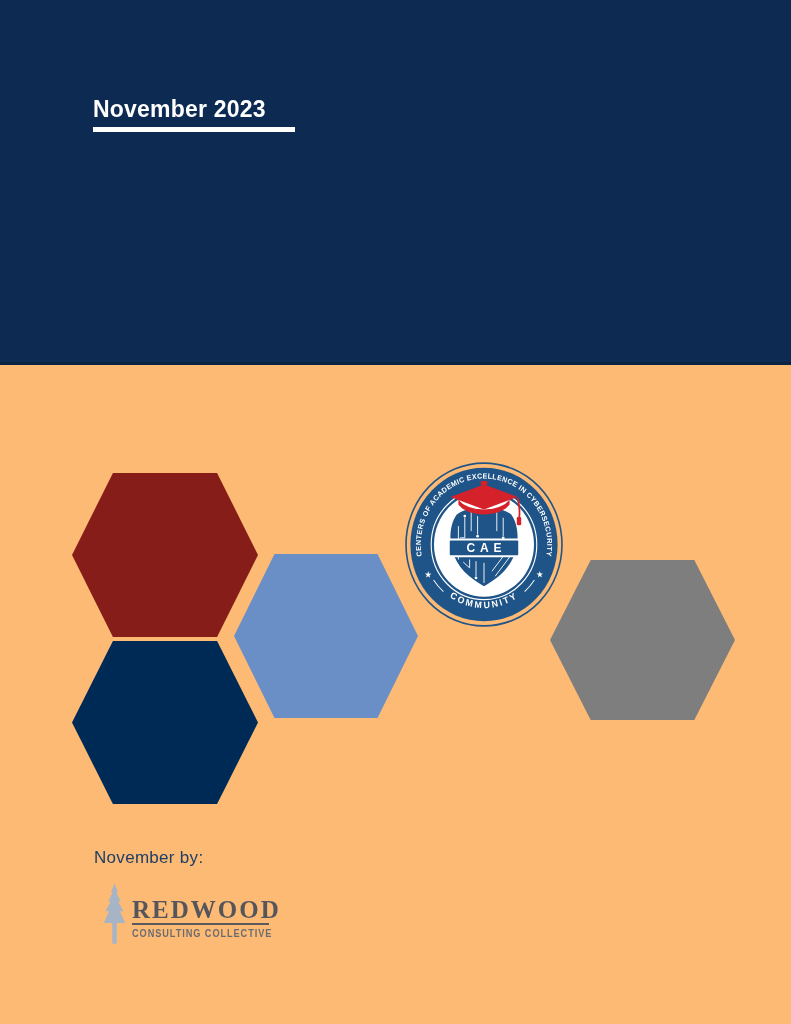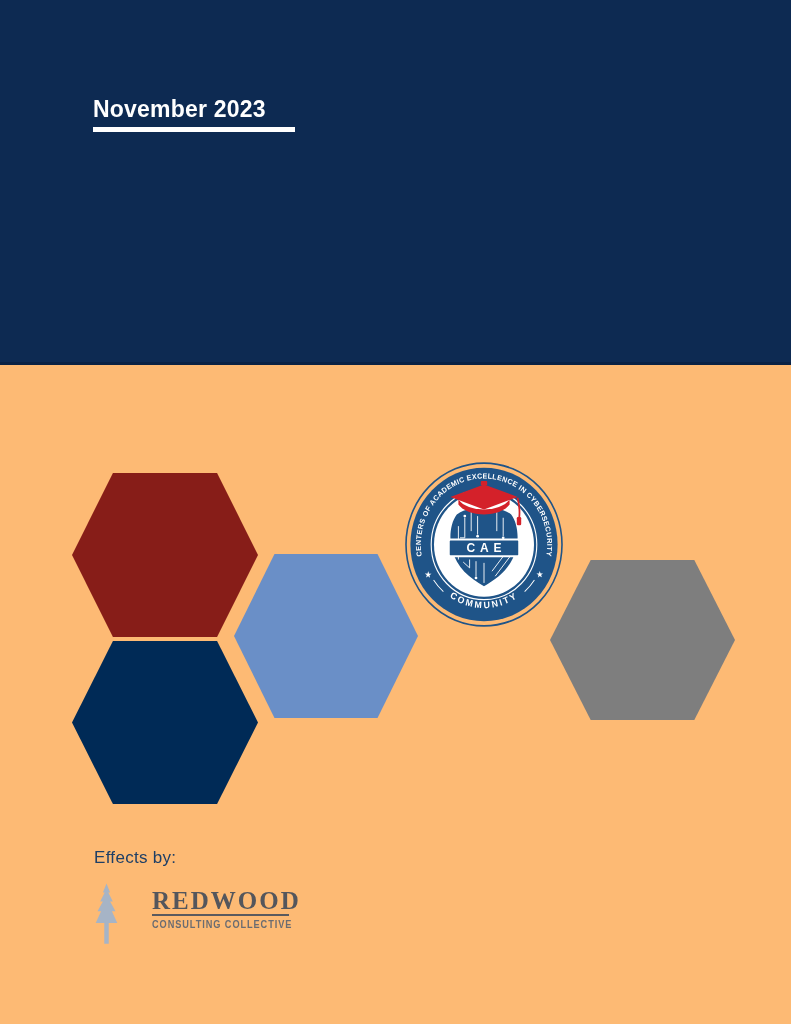--- a/index.html
+++ b/index.html
@@ -37,21 +37,21 @@
   .hex-blue{left:234px;top:554px;width:184px;height:164px;background:#6a8fc7;}
   .hex-gray{left:550px;top:560px;width:185px;height:160px;background:#7e7e7e;}
   .badge{position:absolute;left:404px;top:461px;width:160px;height:167px;}
   .badge svg{display:block;width:100%;height:100%;}
   .ring-text{fill:#ffffff;font-family:"Liberation Sans",sans-serif;font-weight:700;}
   
   .prepared-by{
     position:absolute;left:94px;top:848px;
     color:#1e3f66;font-size:17px;letter-spacing:.3px;
   }
-  .redwood{position:absolute;left:93px;top:881px;display:flex;align-items:flex-start;gap:28px;}
+  .redwood{position:absolute;left:101px;top:881px;display:flex;align-items:center;}
   .redwood-tree{width:27px;height:66px;flex:0 0 auto;}
   .redwood-text{margin-left:4px;margin-top:8px;width:140px;}
   .redwood-name{
     font-family:"Liberation Serif",serif;font-weight:700;
     font-size:25px;line-height:24px;letter-spacing:2px;color:#54565c;white-space:nowrap;
   }
   .redwood-rule{height:0;border-top:2px solid #5a5a5e;margin-top:1px;width:137px;}
   .redwood-tagline{
     margin-top:3px;font-size:10px;font-weight:700;letter-spacing:1px;color:#6b6c71;
     white-space:nowrap;transform:scaleX(.92);transform-origin:left top;
@@ -124,21 +124,21 @@
       <polygon points="100,28 142,43 100,58 58,43" fill="#d4212a"></polygon>
       <rect x="96" y="24" width="8" height="5" rx="1" fill="#d4212a"></rect>
       <path d="M142,44 C144,52 145,60 144,68" fill="none" stroke="#d4212a" stroke-width="2.2"></path>
       <rect x="141" y="67" width="5.5" height="10" rx="1.5" fill="#d4212a"></rect>
 
       <rect x="56" y="94" width="88" height="20" rx="2" fill="#1f5488" stroke="#ffffff" stroke-width="2.4"></rect>
       <text class="ring-text" x="103" y="109" font-size="15" letter-spacing="6" text-anchor="middle">CAE</text>
     </svg>
   </div>
 
-  <div class="prepared-by">Effects by:</div>
+  <div class="prepared-by">November by:</div>
 
   <div class="redwood">
     <svg class="redwood-tree" viewBox="0 0 30 70">
       <path fill="#a6b4c6" d="M15,1 L19,11 L17,11 L22,21 L19,21 L25,32 L21,32 L27,45 L17.5,45 L17.5,68 L12.5,68 L12.5,45 L3,45 L9,32 L5,32 L11,21 L8,21 L13,11 L11,11 Z"></path>
     </svg>
     <div class="redwood-text">
       <div class="redwood-name">REDWOOD</div>
       <div class="redwood-rule"></div>
       <div class="redwood-tagline">CONSULTING COLLECTIVE</div>
     </div>

